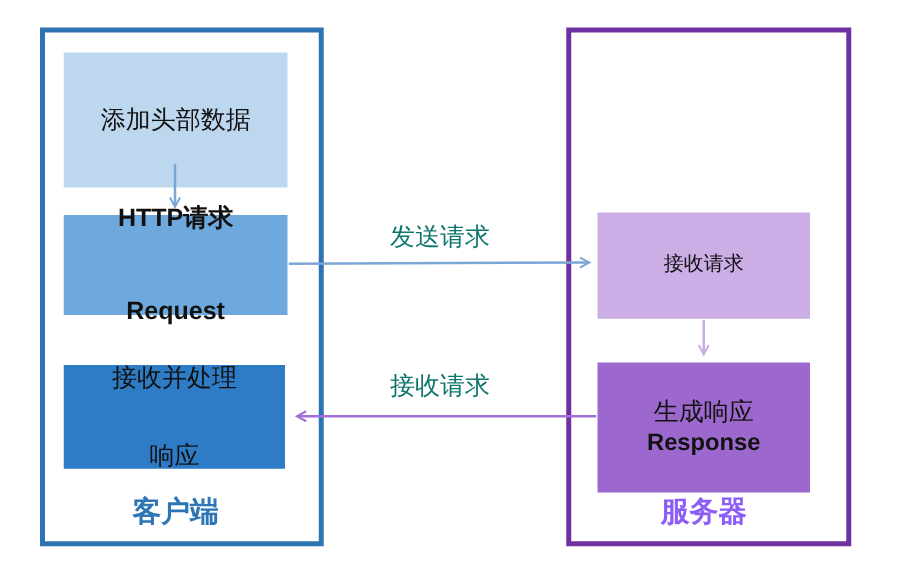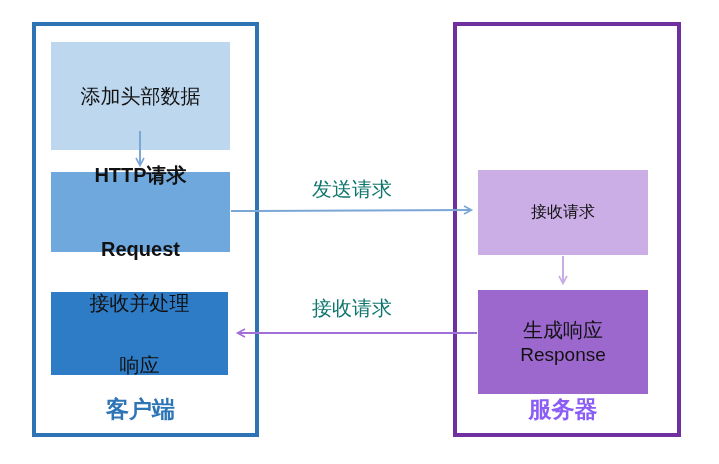--- a/index.html
+++ b/index.html
@@ -28,21 +28,21 @@
     justify-content: center;
     text-align: center;
     color: #111111;
     line-height: 1.3;
   }
   .node-add-header      { left: 51px;  top: 42px;  width: 179px; height: 108px; font-size: 20px; }
   .node-http-request    { left: 51px;  top: 172px; width: 179px; height: 80px; font-size: 20px; font-weight: bold; gap: 48px; }
   .node-receive-process { left: 51px;  top: 292px; width: 177px; height: 83px; font-size: 20px; }
   .node-receive-request { left: 478px; top: 170px; width: 170px; height: 85px; font-size: 16px; }
   .node-gen-response    { left: 478px; top: 290px; width: 170px; height: 104px; font-size: 20px; }
-  .node .sub-en { font-size: 19px; font-weight: normal; }
+  .node .sub-en { font-size: 19px; font-weight: bold; }
 
   .group-label {
     position: absolute;
     text-align: center;
     font-size: 23px;
     font-weight: bold;
     top: 394px;
   }
   .label-client { left: 51px;  width: 179px; }
   .label-server { left: 478px; width: 170px; }

